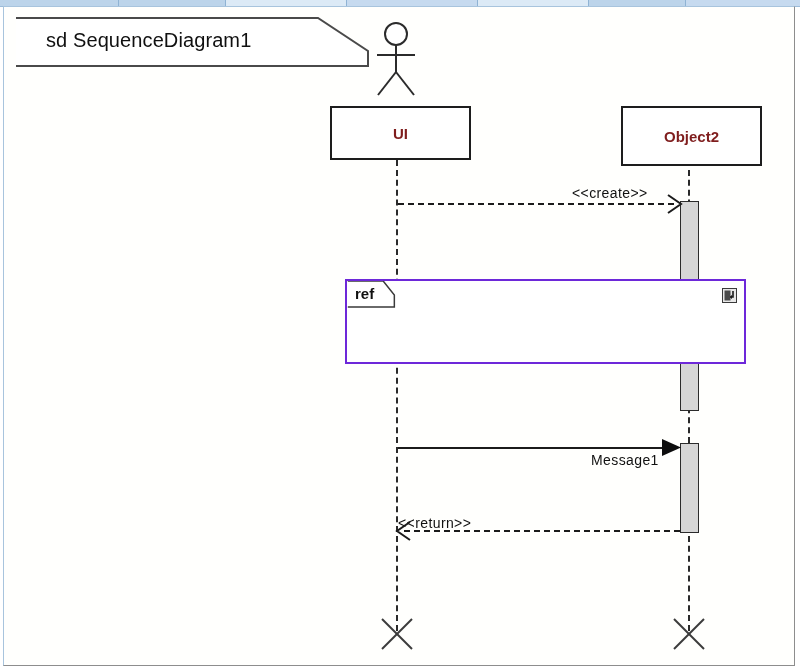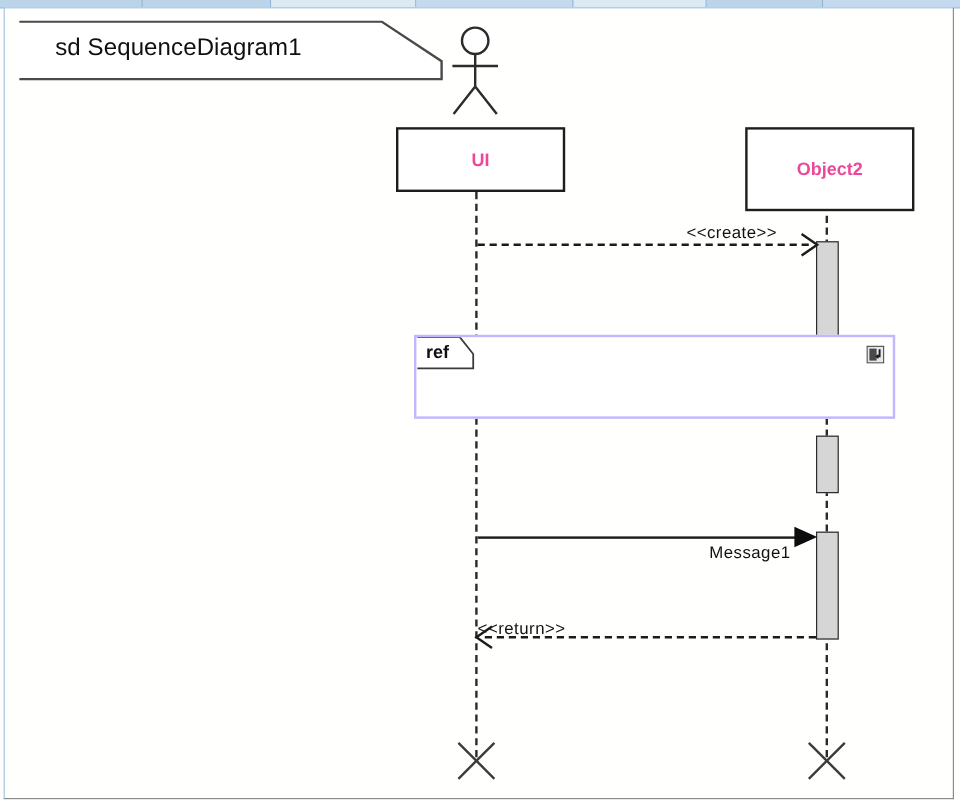--- a/index.html
+++ b/index.html
@@ -85,21 +85,21 @@
   .lifeline-head {
     position: absolute;
     background: #ffffff;
     border: 2px solid #1d1d1d;
     box-sizing: border-box;
     display: flex;
     align-items: center;
     justify-content: center;
     font-size: 15px;
     font-weight: bold;
-    color: #ec4899;
+    color: #7f1d1d;
   }
   .lifeline-stem {
     position: absolute;
     width: 0;
     border-left: 2px dashed #2a2a2a;
   }
 
   
   .activation {
     position: absolute;
@@ -125,23 +125,23 @@
     color: #111111;
     white-space: nowrap;
     letter-spacing: 0.4px;
     margin-top: 20px;
   }
 
   
   #ref-frame {
     position: absolute;
     left: 337px; top: 268px;
-    width: 401px; height: 70px;
-    background: #ffffff;
-    border: 2px solid #c4b5fd;
+    width: 401px; height: 85px;
+    background: #ffffff;
+    border: 2px solid #6d28d9;
     box-sizing: border-box;
   }
   #ref-tab {
     position: absolute;
     left: 0px; top: 0px;
     width: 50px; height: 27px;
     background: #ffffff;
     box-sizing: border-box;
     clip-path: polygon(0 0, 78% 0, 100% 60%, 100% 100%, 0 100%);
   }
@@ -199,21 +199,21 @@
       <line x1="28" y1="51" x2="10" y2="74" stroke="#2b2b2b" stroke-width="2"></line>
       <line x1="28" y1="51" x2="46" y2="74" stroke="#2b2b2b" stroke-width="2"></line>
     </svg>
 
     <div class="lifeline-stem" style="left:388px; top:149px; height:471px;"></div>
     <div class="lifeline-head" style="left:322px; top:95px; width:141px; height:54px;">
       <span>UI</span>
     </div>
 
     <div class="lifeline-stem" style="left:680px; top:149px; height:471px;"></div>
-    <div class="lifeline-head" style="left:613px; top:95px; width:141px; height:70px;">
+    <div class="lifeline-head" style="left:613px; top:95px; width:141px; height:60px;">
       <span>Object2</span>
     </div>
 
     <div class="activation" style="left:672px; top:190px; width:19px; height:102px;"></div>
     <div class="activation" style="left:672px; top:352px; width:19px; height:48px;"></div>
     <div class="activation" style="left:672px; top:432px; width:19px; height:90px;"></div>
 
     <div class="msg-label" style="left:564px; top:154px;">&lt;&lt;create&gt;&gt;</div>
     <div class="msg-line-dashed" style="left:390px; top:192px; width:276px;"></div>
     <svg style="position:absolute; left:656px; top:180px;" width="22" height="26" viewBox="0 0 22 26">

